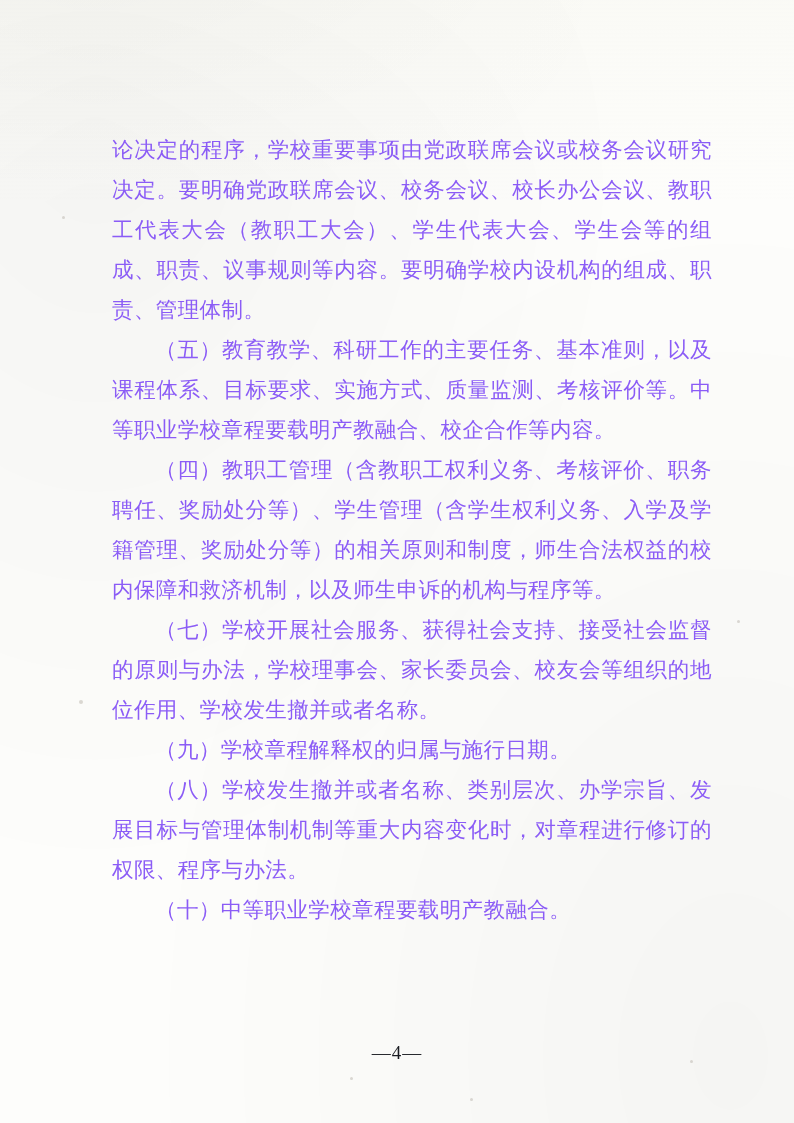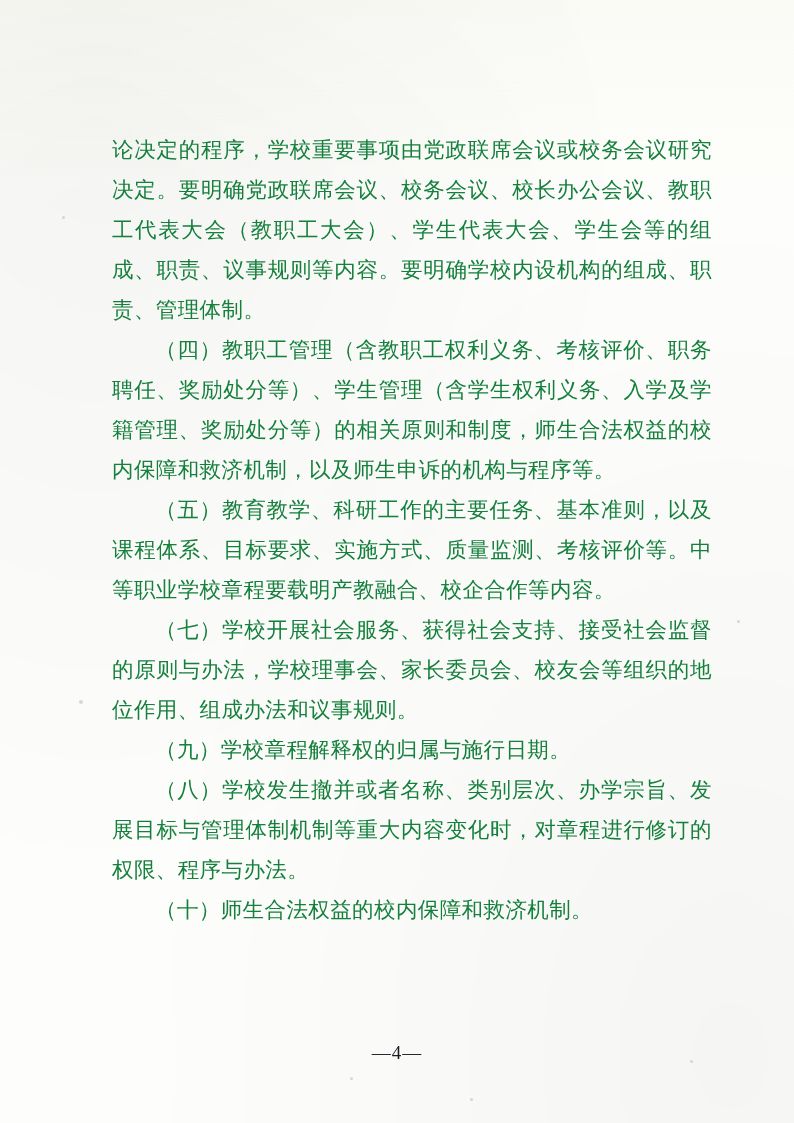--- a/index.html
+++ b/index.html
@@ -42,21 +42,21 @@
   .body-area {
     position: absolute;
     left: 112px;
     top: 130px;
     width: 600px;
   }
   p.para {
     margin: 0 0 0 0;
     font-size: 21.5px;
     line-height: 40px;
-    color: #15803d;
+    color: #8b5cf6;
     text-align: justify;
     text-justify: inter-ideograph;
     letter-spacing: 0.4px;
     font-family: "Liberation Serif", "DejaVu Serif", serif;
   }
   p.indent {
     text-indent: 43px;
   }
   .footer {
     position: absolute;
@@ -80,25 +80,25 @@
 
   <span class="speck" style="left:62px; top:216px; width:3px; height:3px;"></span>
   <span class="speck" style="left:79px; top:700px; width:4px; height:4px;"></span>
   <span class="speck" style="left:737px; top:620px; width:3px; height:3px;"></span>
   <span class="speck" style="left:350px; top:1077px; width:3px; height:3px;"></span>
   <span class="speck" style="left:470px; top:1098px; width:3px; height:3px;"></span>
   <span class="speck" style="left:690px; top:1060px; width:3px; height:3px;"></span>
 
   <div class="body-area">
     <p class="para">论决定的程序，学校重要事项由党政联席会议或校务会议研究决定。要明确党政联席会议、校务会议、校长办公会议、教职工代表大会（教职工大会）、学生代表大会、学生会等的组成、职责、议事规则等内容。要明确学校内设机构的组成、职责、管理体制。</p>
+    <p class="para indent">（五）教育教学、科研工作的主要任务、基本准则，以及课程体系、目标要求、实施方式、质量监测、考核评价等。中等职业学校章程要载明产教融合、校企合作等内容。</p>
     <p class="para indent">（四）教职工管理（含教职工权利义务、考核评价、职务聘任、奖励处分等）、学生管理（含学生权利义务、入学及学籍管理、奖励处分等）的相关原则和制度，师生合法权益的校内保障和救济机制，以及师生申诉的机构与程序等。</p>
-    <p class="para indent">（五）教育教学、科研工作的主要任务、基本准则，以及课程体系、目标要求、实施方式、质量监测、考核评价等。中等职业学校章程要载明产教融合、校企合作等内容。</p>
-    <p class="para indent">（七）学校开展社会服务、获得社会支持、接受社会监督的原则与办法，学校理事会、家长委员会、校友会等组织的地位作用、组成办法和议事规则。</p>
+    <p class="para indent">（七）学校开展社会服务、获得社会支持、接受社会监督的原则与办法，学校理事会、家长委员会、校友会等组织的地位作用、学校发生撤并或者名称。</p>
     <p class="para indent">（九）学校章程解释权的归属与施行日期。</p>
     <p class="para indent">（八）学校发生撤并或者名称、类别层次、办学宗旨、发展目标与管理体制机制等重大内容变化时，对章程进行修订的权限、程序与办法。</p>
-    <p class="para indent">（十）师生合法权益的校内保障和救济机制。</p>
+    <p class="para indent">（十）中等职业学校章程要载明产教融合。</p>
   </div>
 
   <div class="footer">
     <span class="page-num">—4—</span>
   </div>
 
 </div>
 
 </body></html>

